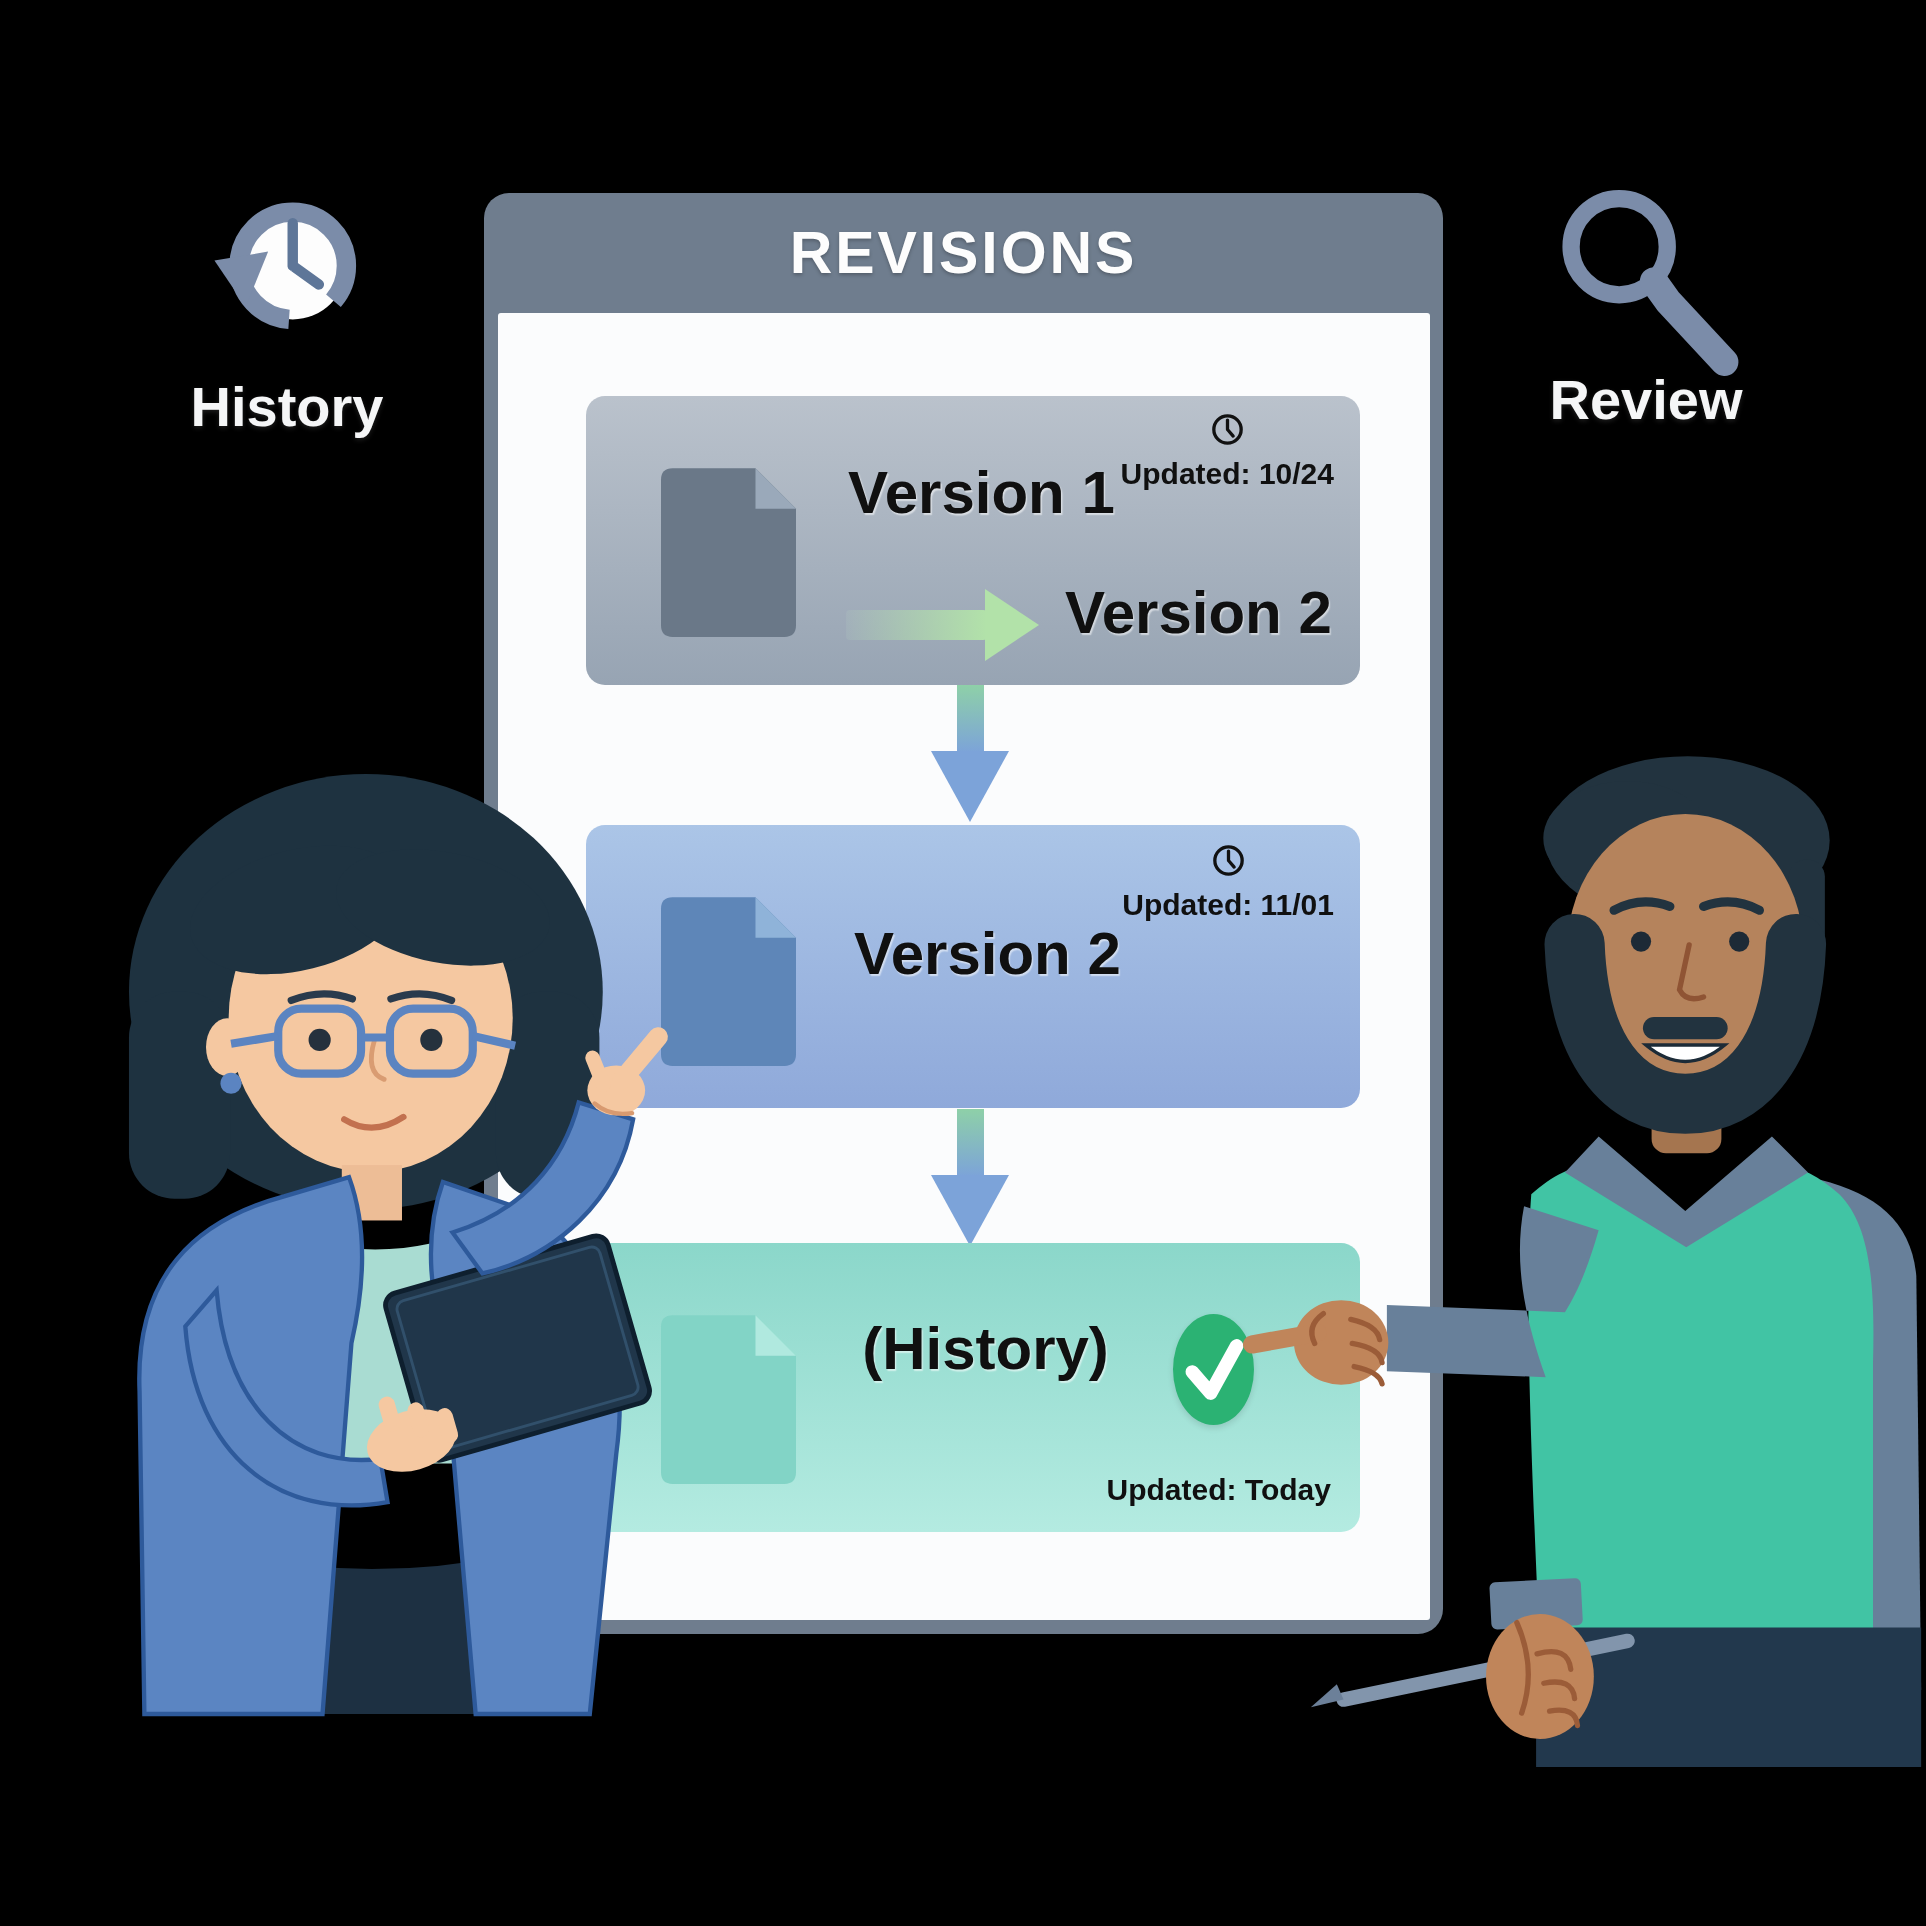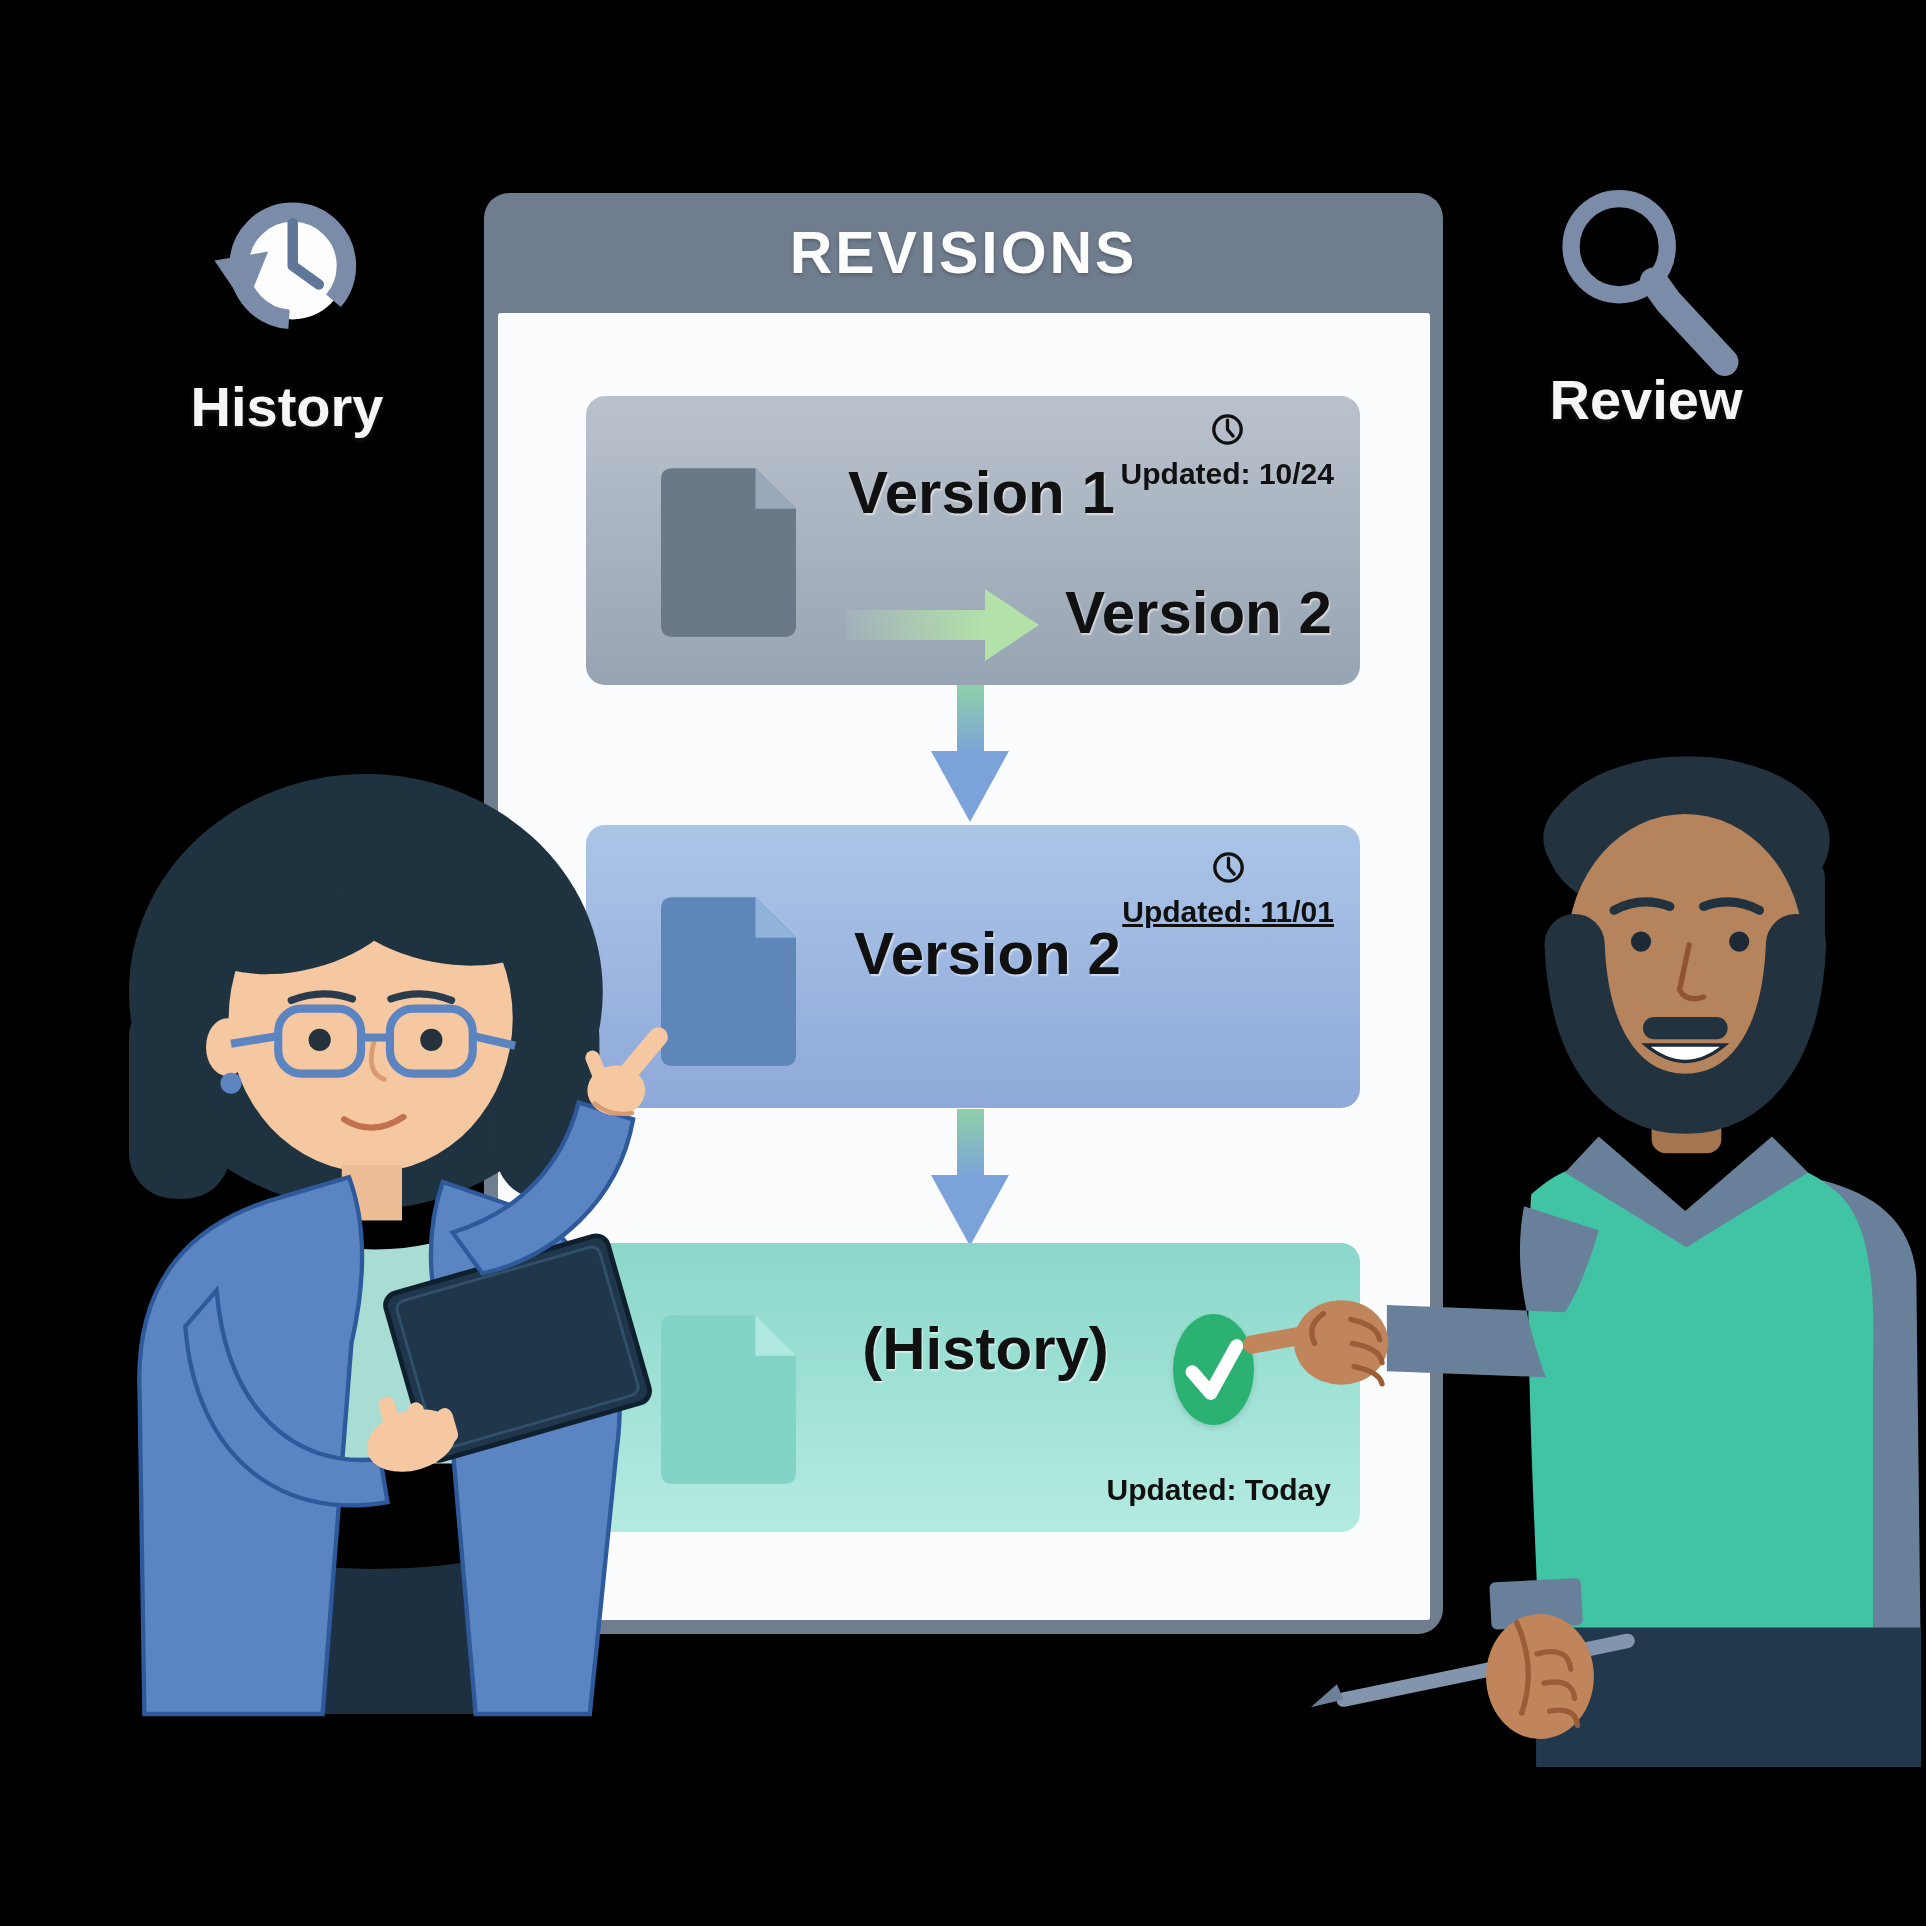--- a/index.html
+++ b/index.html
@@ -40,21 +40,21 @@
   #card-1{top:396px;  height:289px; background:linear-gradient(180deg,var(--card1_top,#bac2cc),var(--card1_bottom,#97a4b3));}
   #card-2{top:825px; height:283px; background:linear-gradient(180deg,var(--card2_top,#abc5e7),var(--card2_bottom,#8fa9da));}
   #card-3{top:1243px; height:289px; background:linear-gradient(180deg,var(--card3_top,#8bd7ca),var(--card3_bottom,#b4ebe1));}
 
   .doc-icon{position:absolute; left:75px; top:72px; width:135px; height:169px;}
   .updated-row{
     position:absolute; right:26px; display:flex; align-items:center; gap:10.6px;
     font-size:30px; color:var(--card_text,#101010);flex-direction:column;
   }
   #card-1 .updated-row{top:17.3px;}
-  #card-2 .updated-row{top:26px;text-decoration:underline;}
+  #card-2 .updated-row{top:19px;}
   .clock-icon{width:33px; height:33px; flex:0 0 auto;}
 
   .version-title{
     position:absolute; font-size:60px; color:var(--card_text,#101010);
     text-shadow:1.4px 1.9px 1.4px rgba(255,255,255,0.55); white-space:nowrap;
   }
   #card-1 .version-title{left:262px; top:62px;}
   #card-1 .version-secondary{
     position:absolute; left:479px; top:182px; font-size:60px;
     color:var(--card_text,#101010); text-shadow:1.4px 1.9px 1.4px rgba(255,255,255,0.55); white-space:nowrap;

